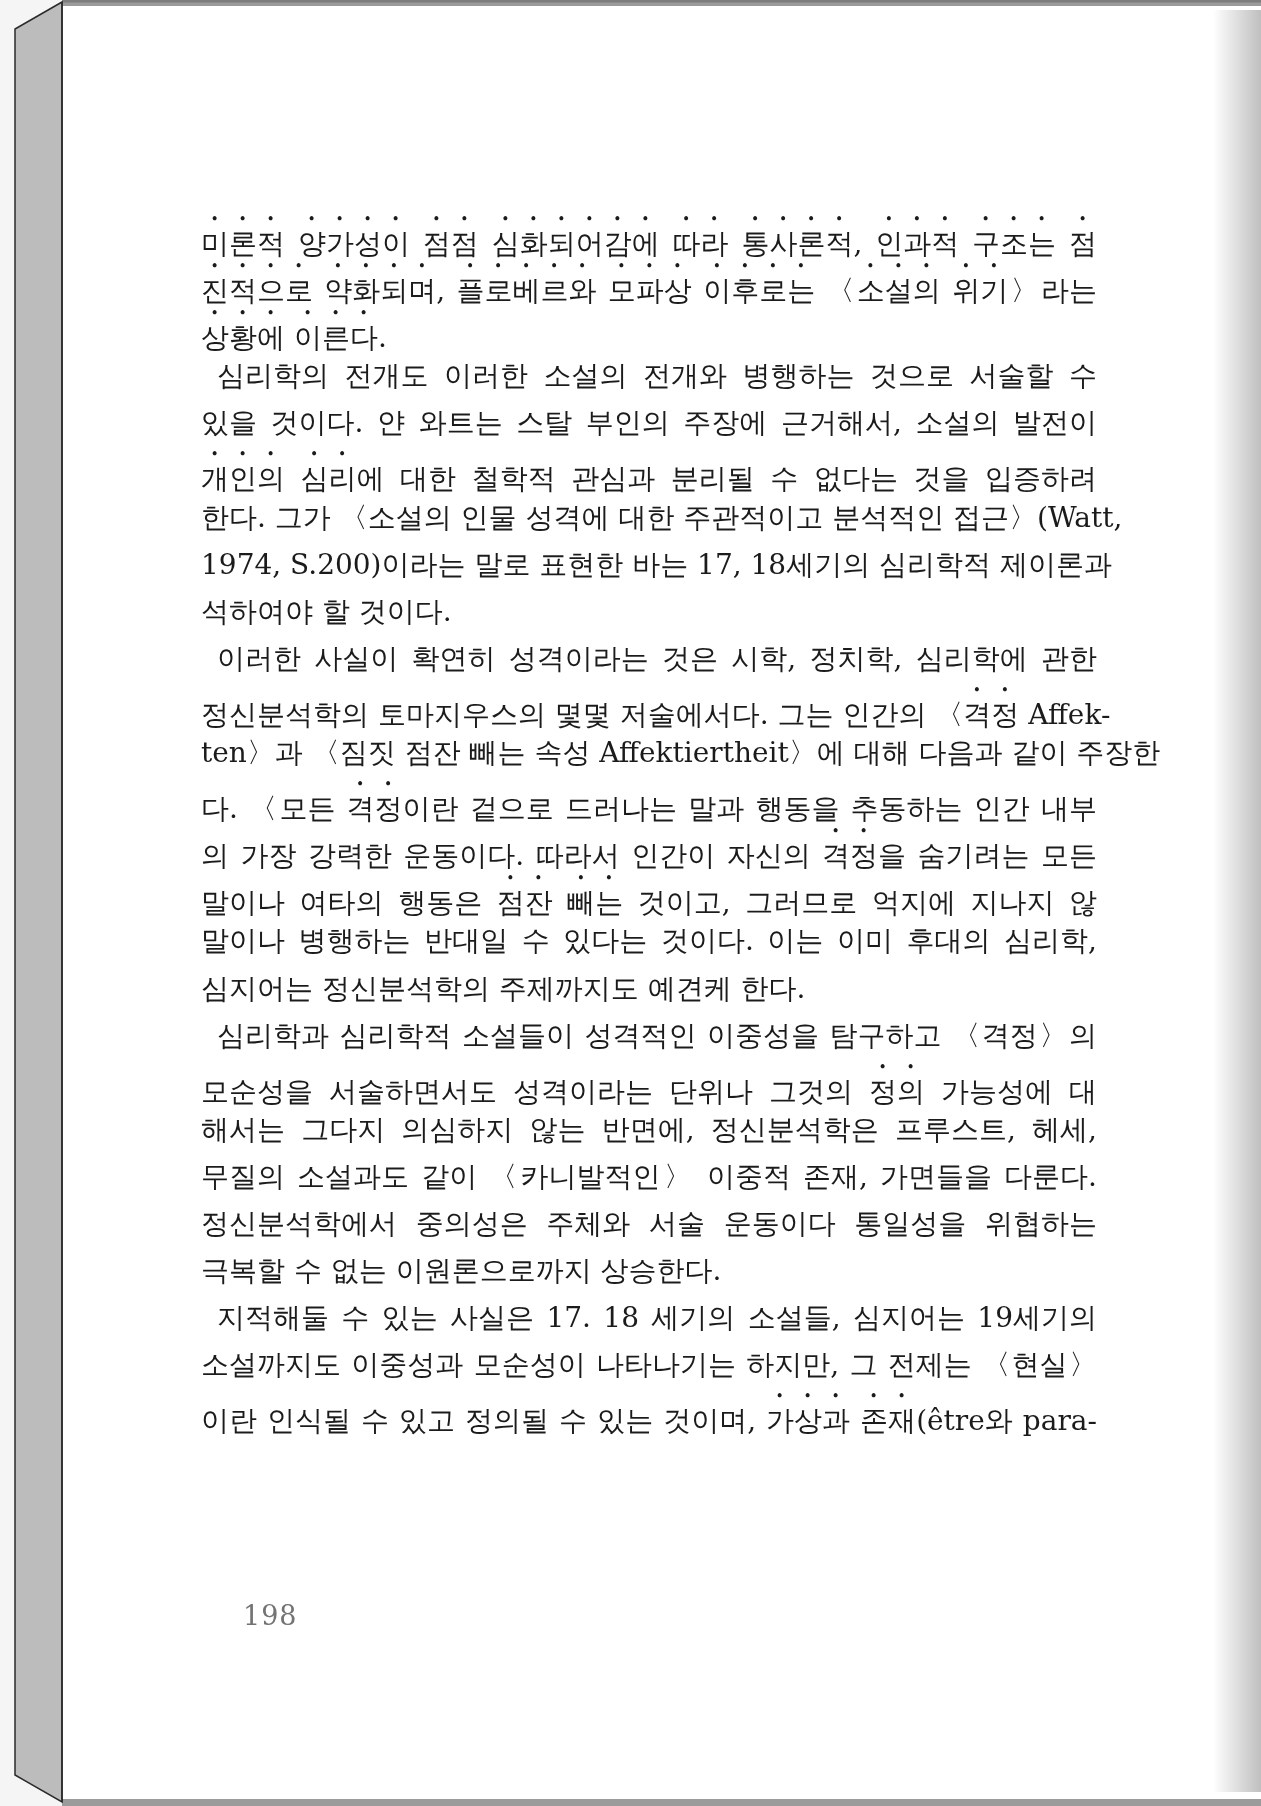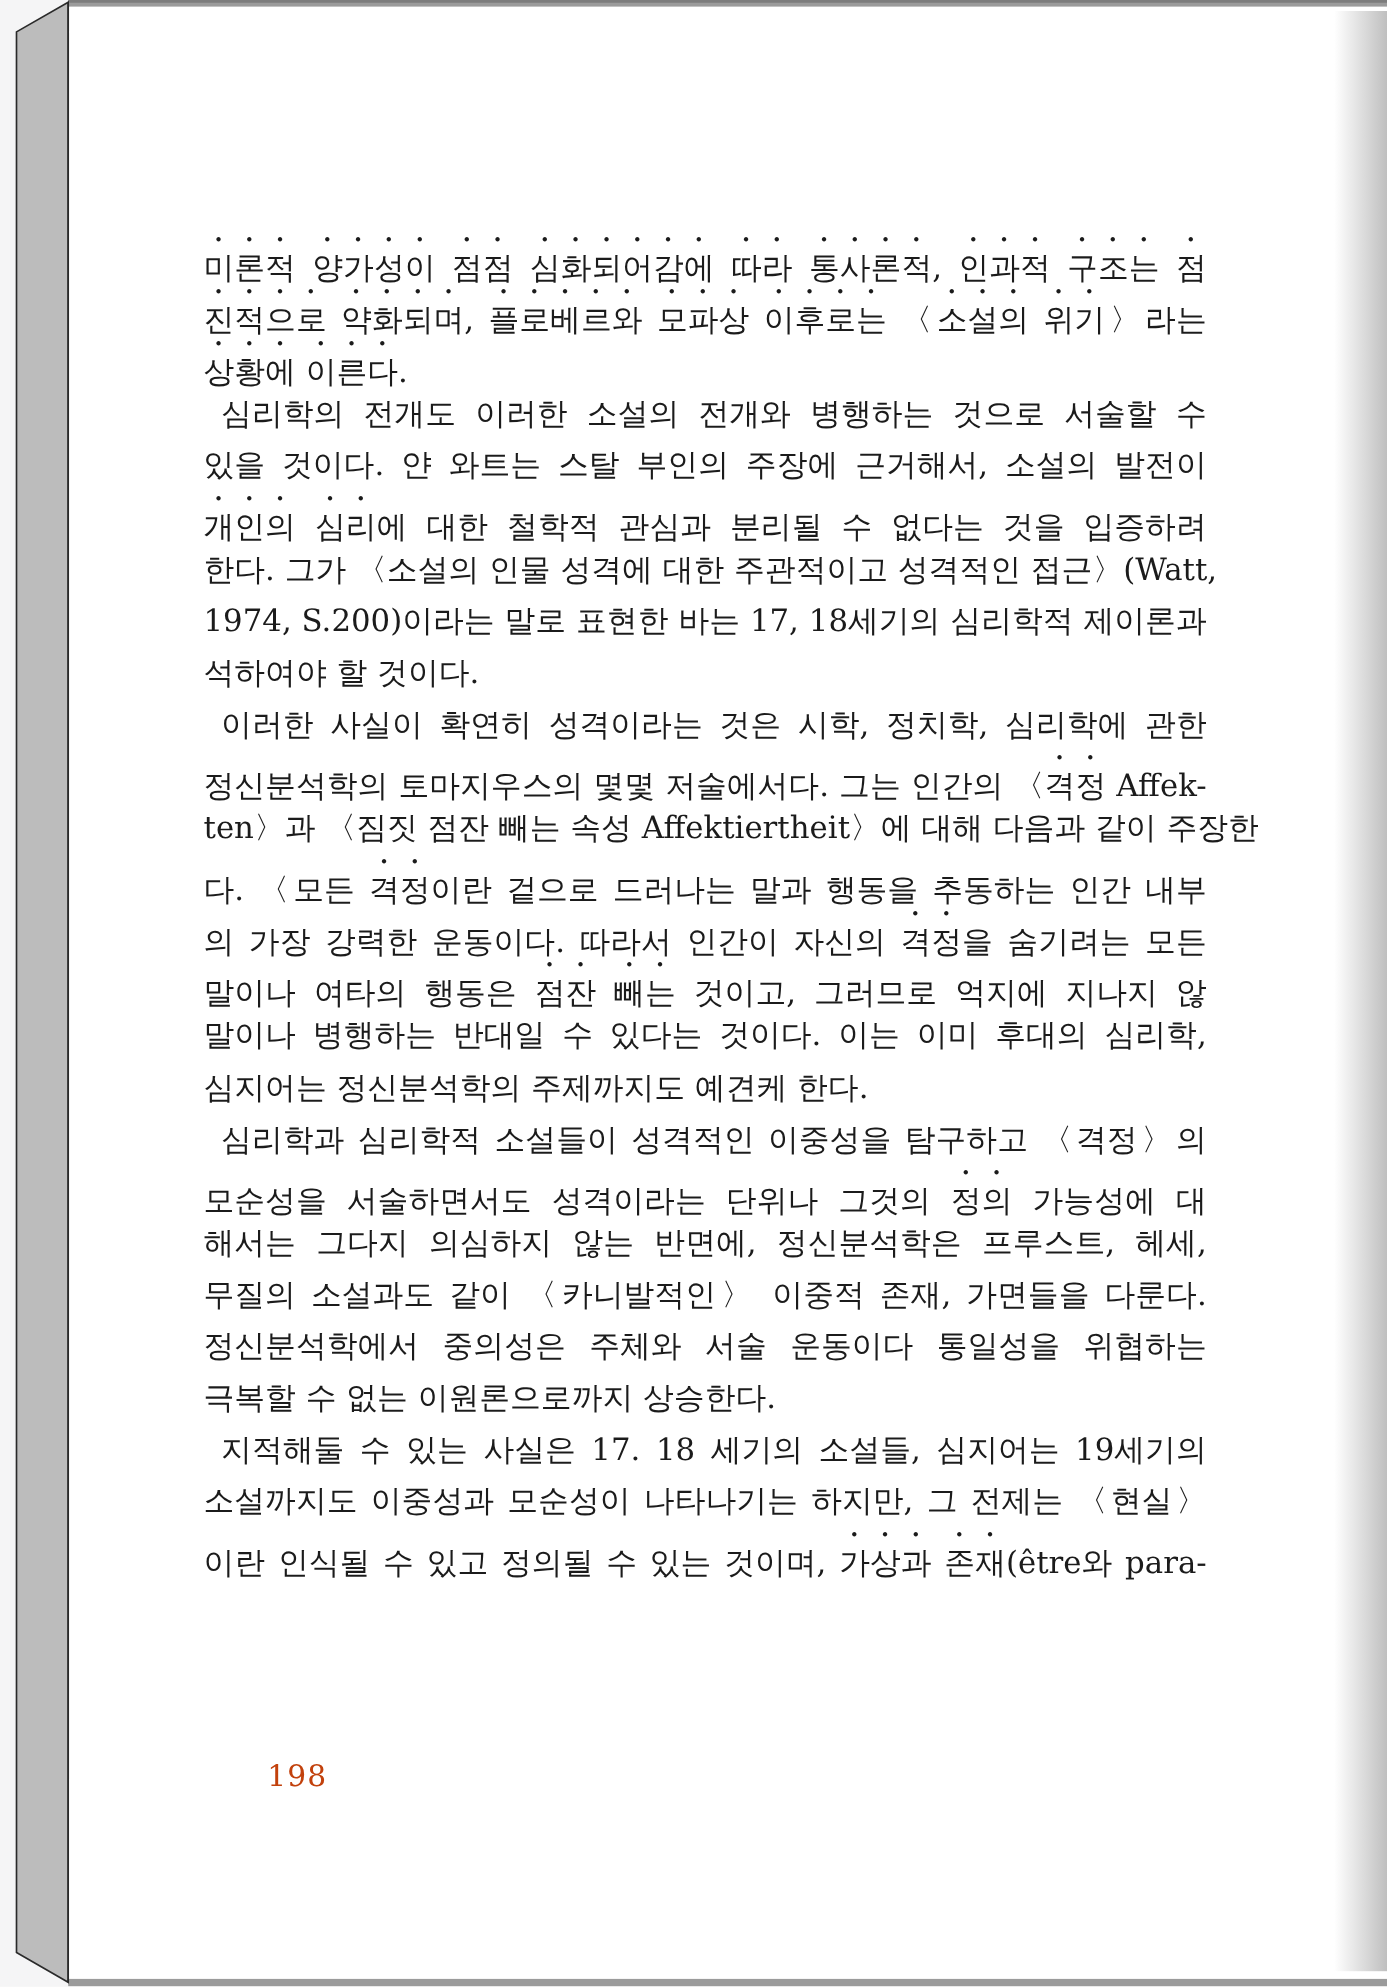--- a/index.html
+++ b/index.html
@@ -37,34 +37,35 @@
     width: 912px;
     color: #1b1b1b;
     font-size: 28px;
   }
   .line {
     height: 47.1px;
     line-height: 47.1px;
     white-space: nowrap;
     text-align: justify;
     text-align-last: left;
+    margin-left: 16px;
   }
   .line.just { text-align-last: justify; }
   .line.indent { text-indent: 16px; }
   .emph {
     -webkit-text-emphasis: filled dot #1b1b1b;
     -webkit-text-emphasis-position: over right;
     text-emphasis: filled dot #1b1b1b;
     text-emphasis-position: over right;
   }
   .page-number {
     position: absolute;
     left: 243px; top: 1600px;
     font-size: 27px;
-    color: #c2410c;
+    color: #737373;
     letter-spacing: 1px;
   }
 </style>
 </head>
 <body>
 
 <div class="scene">
 
   <div class="page">
     <div class="right-shade"></div>
@@ -81,21 +82,21 @@
     <line x1="62" y1="2" x2="62" y2="1802" stroke="#2a2a2a" stroke-width="1.5"></line>
   </svg>
 
   <div class="text-block" id="text-block">
       <div class="line just"><span class="emph">미론적 양가성이 점점 심화되어감에 따라 통사론적, 인과적 구조는 점</span></div>
       <div class="line just"><span class="emph">진적으로 약화되며, 플로베르와 모파상 이후로는 〈소설의 위기〉</span><span>라는</span></div>
       <div class="line"><span class="emph">상황에 이른다</span><span>.</span></div>
       <div class="line just indent"><span>심리학의 전개도 이러한 소설의 전개와 병행하는 것으로 서술할 수</span></div>
       <div class="line just"><span>있을 것이다. 얀 와트는 스탈 부인의 주장에 근거해서, 소설의 발전이</span></div>
       <div class="line just"><span class="emph">개인의 심리</span><span>에 대한 철학적 관심과 분리될 수 없다는 것을 입증하려</span></div>
-      <div class="line just"><span>한다. 그가 〈소설의 인물 성격에 대한 주관적이고 성격적인 접근〉(Watt,</span></div>
+      <div class="line just"><span>한다. 그가 〈소설의 인물 성격에 대한 주관적이고 분석적인 접근〉(Watt,</span></div>
       <div class="line just"><span>1974, S.200)이라는 말로 표현한 바는 17, 18세기의 심리학적 제이론과</span></div>
       <div class="line"><span>석하여야 할 것이다.</span></div>
       <div class="line just indent"><span>이러한 사실이 확연히 성격이라는 것은 시학, 정치학, 심리학에 관한</span></div>
       <div class="line just"><span>정신분석학의 토마지우스의 몇몇 저술에서다. 그는 인간의 〈</span><span class="emph">격정</span><span> Affek-</span></div>
       <div class="line just"><span>ten〉과 〈짐짓 점잔 빼는 속성 Affektiertheit〉에 대해 다음과 같이 주장한</span></div>
       <div class="line just"><span>다. 〈모든 </span><span class="emph">격정</span><span>이란 겉으로 드러나는 말과 행동을 추동하는 인간 내부</span></div>
       <div class="line just"><span>의 가장 강력한 운동이다. 따라서 인간이 자신의 </span><span class="emph">격정</span><span>을 숨기려는 모든</span></div>
       <div class="line just"><span>말이나 여타의 행동은 </span><span class="emph">점잔 빼는</span><span> 것이고, 그러므로 억지에 지나지 않</span></div>
       <div class="line just"><span>말이나 병행하는 반대일 수 있다는 것이다. 이는 이미 후대의 심리학,</span></div>
       <div class="line"><span>심지어는 정신분석학의 주제까지도 예견케 한다.</span></div>

